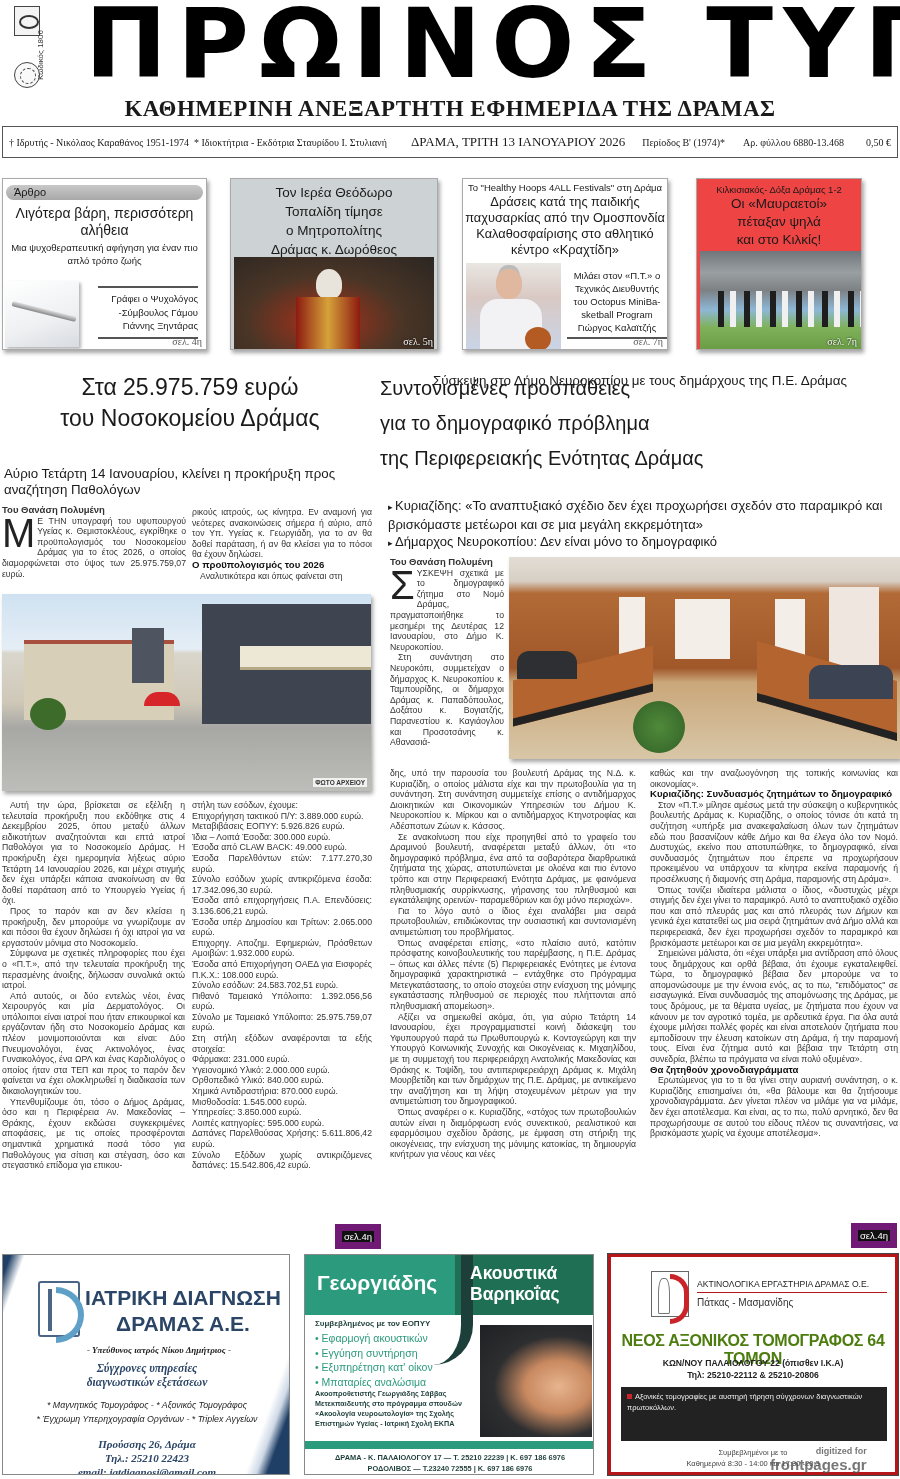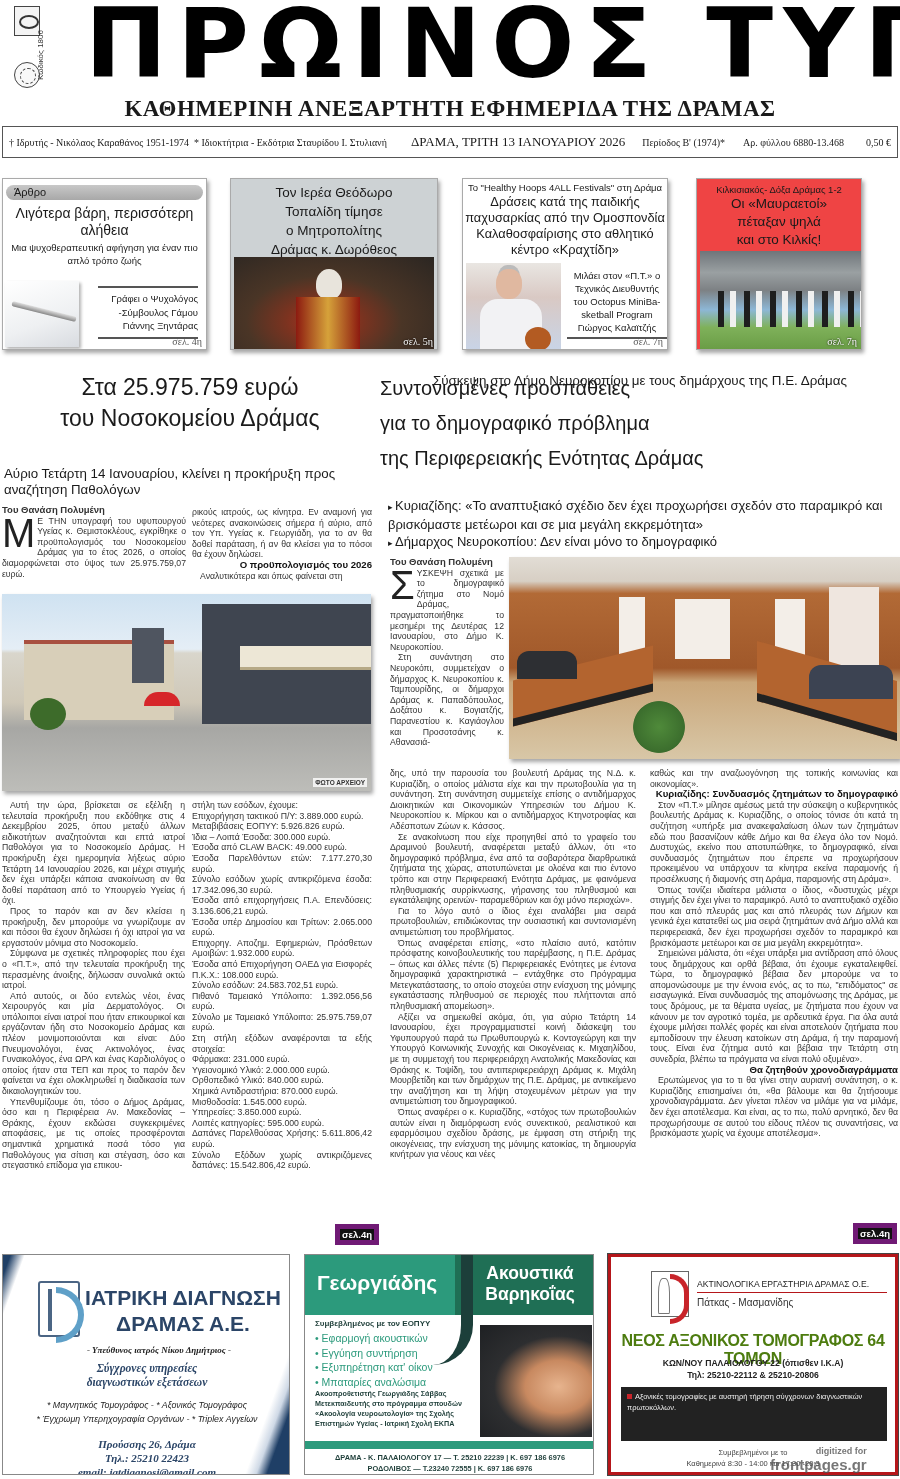--- a/index.html
+++ b/index.html
@@ -49,22 +49,22 @@
 .t4 .photo{position:absolute;left:3px;top:72px;width:200px;height:98px;background:linear-gradient(180deg,#6f757a 0%,#9aa0a2 22%,#7d8184 40%,#8db7d6 60%,#7fb15a 78%,#6a9d46 100%)}
 .t4 .photo:before{content:"";position:absolute;left:10px;top:40px;width:180px;height:36px;background:repeating-linear-gradient(90deg,transparent 0 8px,#1e1e1e 8px 14px,transparent 14px 20px,#f0f0f0 20px 26px)}
 
 .lead1{left:0;top:372px;width:380px;text-align:center;font-size:23px;line-height:31px;font-weight:normal}
 .sub1{left:4px;top:466px;width:374px;font-size:13.3px;line-height:16px}
 .byline{font-size:9.5px;font-weight:bold}
 .col{font-size:8.7px;line-height:10.6px;text-align:justify;color:#333}
 .col p{text-indent:8px}
 .col .nb{text-indent:0}
 .dropcap{float:left;font-size:40px;line-height:34px;margin:0 2px 0 0;font-weight:normal;color:#222}
-.sectitle{text-align:right;font-weight:bold;font-size:9.6px;color:#111;text-indent:0 !important}
-.pagetag{display:inline-block;background:#111;color:#fff;font-weight:bold;font-size:9.5px;padding:0 2px;border:5px solid #701a75}
+.sectitle{text-align:left;font-weight:bold;font-size:9.6px;color:#111;text-indent:0 !important}
+.pagetag{display:inline-block;background:#111;color:#fff;font-weight:normal;font-size:9.5px;padding:0 2px;border:7px solid #701a75}
 .photo-hosp{left:2px;top:594px;width:369px;height:197px;box-shadow:2px 3px 4px rgba(0,0,0,.35);background:linear-gradient(180deg,#cfe2f1 0%,#e5eef6 28%,#d9d6cc 30%,#cfc8b8 55%,#a7a7a4 68%,#bdbdb9 100%);overflow:hidden}
 .photo-hosp .bldg1{position:absolute;left:22px;top:46px;width:150px;height:80px;background:#d8cfb9;border-top:4px solid #a85040}
 .photo-hosp .bldg2{position:absolute;left:130px;top:34px;width:32px;height:55px;background:#4f5560}
 .photo-hosp .bldg3{position:absolute;left:200px;top:10px;width:170px;height:120px;background:#3f4550}
 .photo-hosp .canopy{position:absolute;left:238px;top:52px;width:133px;height:24px;background:#ede7d6;border-bottom:3px solid #b6a986}
 .photo-hosp .umb{position:absolute;left:142px;top:98px;width:36px;height:14px;background:#d6262a;border-radius:18px 18px 0 0}
 .photo-hosp .tree{position:absolute;left:28px;top:104px;width:36px;height:32px;border-radius:50%;background:#3d6b2a}
 .photo-hosp .credit{position:absolute;right:4px;bottom:4px;font-size:6.5px;font-weight:bold;color:#333;background:rgba(255,255,255,.8);padding:1px 2px;line-height:7px}
 .kick2{left:380px;top:373px;width:520px;text-align:center;font-size:13.4px}
 .lead2{left:380px;top:371px;width:520px;text-align:left;font-size:20px;line-height:35px}
@@ -89,21 +89,21 @@
 .ad1 .ttl{position:absolute;left:80px;top:30px;width:200px;text-align:center;font-weight:bold;font-size:21px;line-height:26px;color:#2b4567}
 .ad1 .resp{position:absolute;left:12px;top:90px;width:288px;text-align:center;font-family:"Liberation Serif",serif;font-style:italic;font-weight:bold;font-size:9px;color:#222}
 .ad1 .serv{position:absolute;left:0;top:106px;width:288px;text-align:center;font-family:"Liberation Serif",serif;font-style:italic;font-weight:bold;font-size:11.5px;line-height:14px;color:#2b4567}
 .ad1 .list{position:absolute;left:0;top:143px;width:288px;text-align:center;font-style:italic;font-size:8.8px;line-height:14px;color:#222}
 .ad1 .addr{position:absolute;left:0;top:182px;width:288px;text-align:center;font-family:"Liberation Serif",serif;font-style:italic;font-weight:bold;font-size:11px;line-height:14px;color:#2b4567}
 .ad2{left:304px;width:290px;border:1px solid #888;background:#fff}
 .ad2 .topL{position:absolute;left:0;top:0;width:150px;height:60px;background:#2c9a7c}
 .ad2 .topR{position:absolute;left:150px;top:0;width:140px;height:60px;background:#1f6f55}
 .ad2 .curve{position:absolute;left:128px;top:-10px;width:40px;height:120px;border-right:12px solid #1c3f3a;border-radius:0 0 60px 0}
 .ad2 .brand{position:absolute;left:12px;top:16px;font-size:21px;color:#fff;font-weight:bold}
-.ad2 .brand2{position:absolute;left:165px;top:8px;width:120px;text-align:center;font-size:17.5px;line-height:21px;color:#fff;font-weight:bold}
+.ad2 .brand2{position:absolute;left:165px;top:8px;width:120px;text-align:left;font-size:17.5px;line-height:21px;color:#fff;font-weight:bold}
 .ad2 .eopyy{position:absolute;left:10px;top:64px;font-size:8px;font-weight:bold;color:#1f3f3a}
 .ad2 .items{position:absolute;left:10px;top:76px;font-size:10.5px;line-height:14.5px;color:#2a2a2a}
 .ad2 .items span{color:#2c9a7c}
 .ad2 .cred{position:absolute;left:10px;top:134px;width:170px;font-size:7.2px;line-height:10px;font-weight:bold;color:#1f3f3a}
 .ad2 .ear{position:absolute;left:175px;top:70px;width:112px;height:112px;background:radial-gradient(ellipse at 70% 55%,#e7b48e 0%,#c88960 30%,#2d2e30 58%,#1e2023 100%)}
 .ad2 .band{position:absolute;left:0;top:186px;width:290px;height:8px;background:#2c9a7c}
 .ad2 .foot{position:absolute;left:0;top:197px;width:290px;text-align:center;font-size:7.4px;font-weight:bold;line-height:11px;color:#1f3f3a}
 .ad3{left:608px;width:290px;border:3px solid #b5161a;background:#fff;box-shadow:0 0 0 1px #444}
 .ad3 .logo{position:absolute;left:40px;top:14px;width:38px;height:46px;border:1px solid #666}
 .ad3 .logo:before{content:"";position:absolute;left:6px;top:6px;width:10px;height:34px;border:1px solid #777;border-radius:40% 40% 10% 10%}

